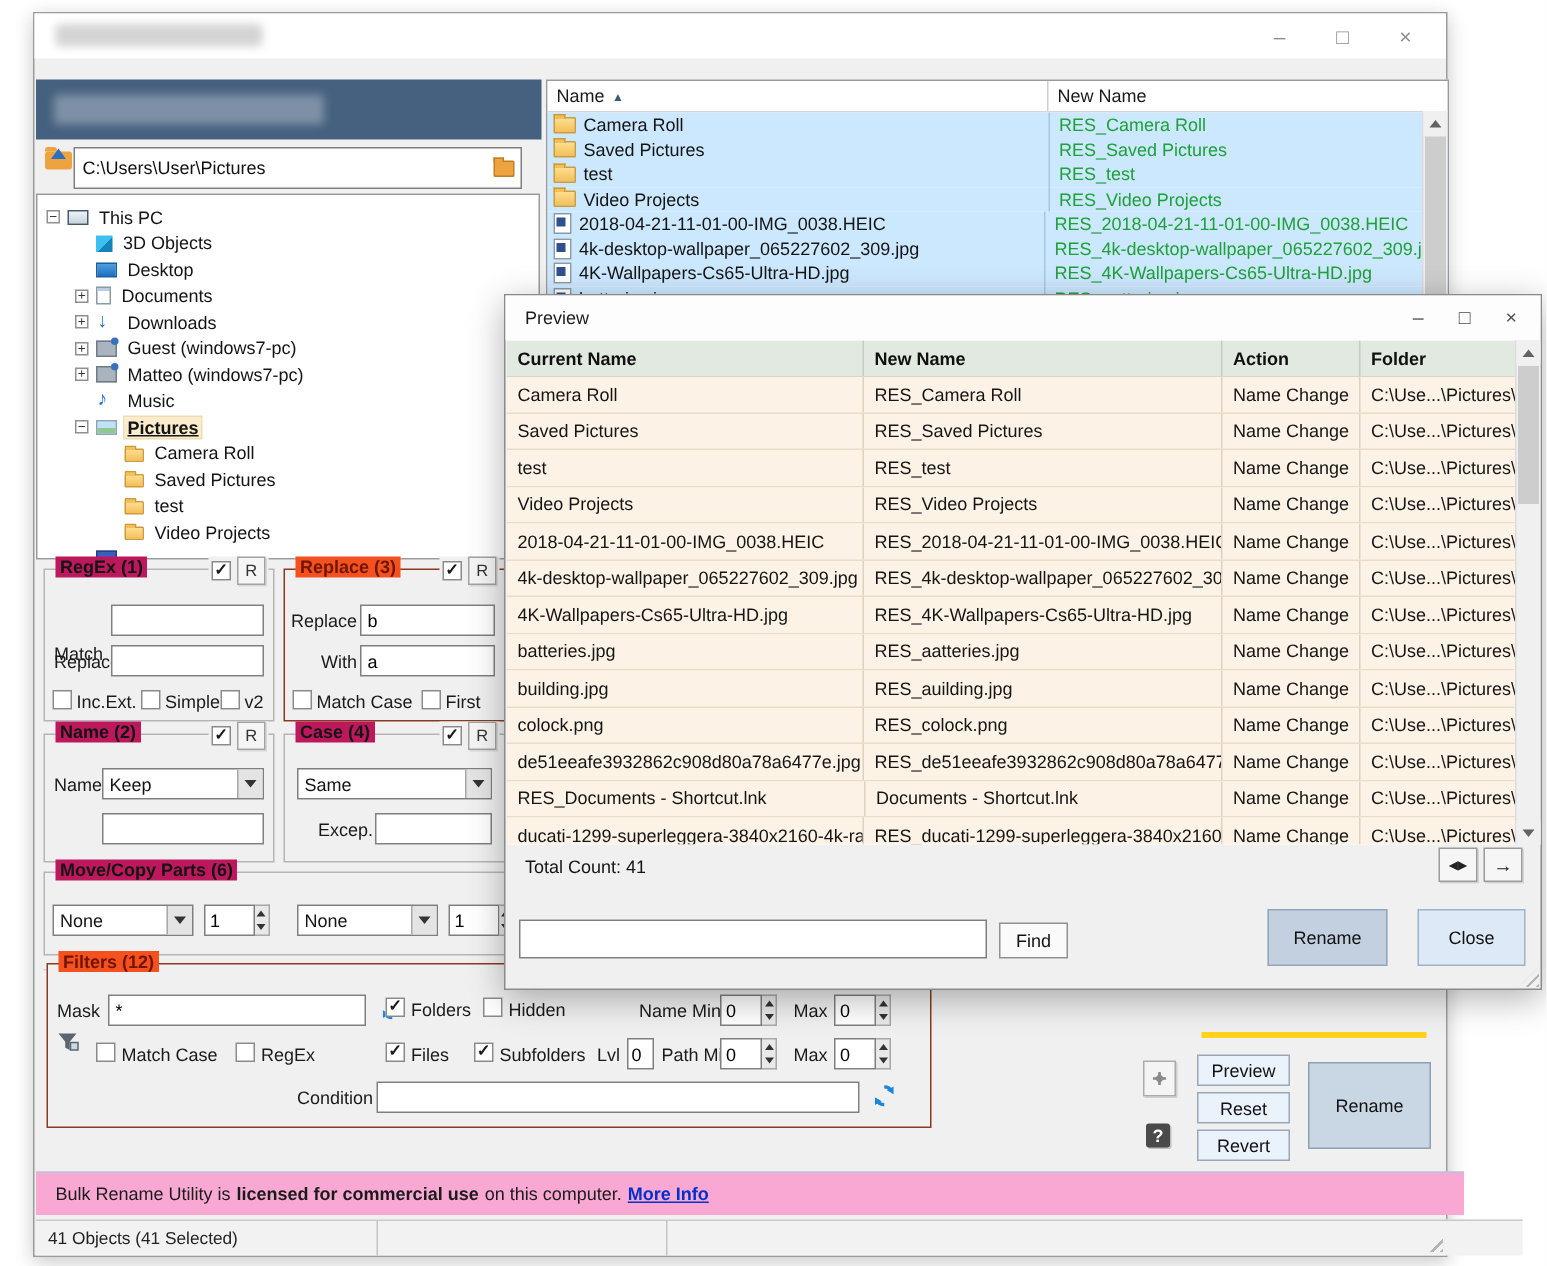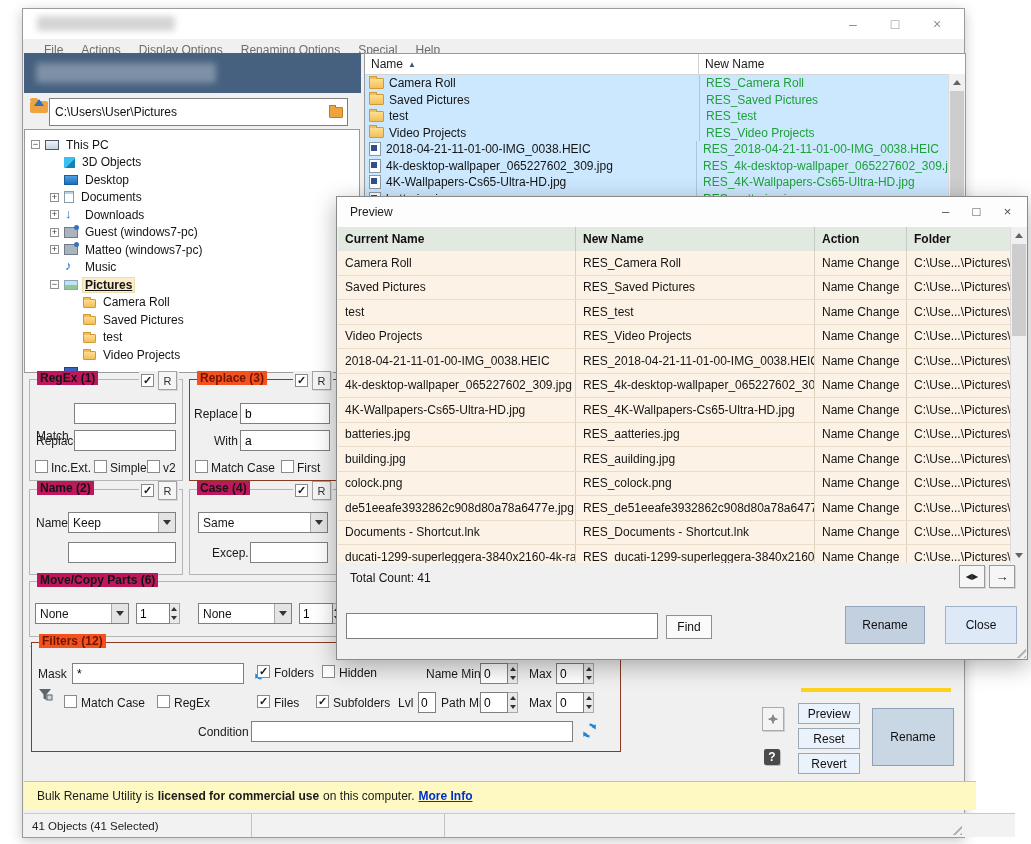--- a/index.html
+++ b/index.html
@@ -94,21 +94,21 @@
   .spin-b .sd::after{content:"";border:3px solid transparent;border-top:4px solid #333;margin-top:2px;}
 
   .refresh svg{display:block;}
   .btn{display:flex;align-items:center;justify-content:center;border:1px solid #9ba7b4;background:#eaf2fb;color:#111;box-sizing:border-box;}
   .btn.big{background:#c9d6e3;border-color:#8ea0b4;}
   .tool-sq{position:absolute;width:20px;height:22px;border:1px solid #ababab;background:#f4f4f4;box-shadow:1px 1px 0 #cfcfcf;display:flex;align-items:center;justify-content:center;}
   .help-btn{position:absolute;width:16px;height:16px;background:#4a4a4a;color:#fff;font-weight:bold;display:flex;align-items:center;justify-content:center;border-radius:2px;box-shadow:1px 1px 0 #bdbdbd;}
   .grip{position:absolute;width:13px;height:13px;background:repeating-linear-gradient(135deg,transparent 0 3px,#b5b5b5 3px 4.5px);clip-path:polygon(100% 0,100% 100%,0 100%);}
 
   
-  .license{position:absolute;background:#fef9c3;border-top:1px solid #b4c4d6;display:flex;align-items:center;padding-left:13px;color:#1b1b1b;}
+  .license{position:absolute;background:#f9a8d4;border-top:1px solid #b4c4d6;display:flex;align-items:center;padding-left:13px;color:#1b1b1b;}
   .license b{font-weight:bold;}
   .license a{color:#0030cc;font-weight:bold;text-decoration:underline;margin-left:4px;}
   .statusbar{position:absolute;background:#f2f2f2;border-top:1px solid #c9c9c9;display:flex;font-size:11.5px;color:#222;}
   .st-sec{border-right:1px solid #c4c4c4;display:flex;align-items:center;padding-left:8px;box-sizing:border-box;height:100%;}
 
   
   .dialog{position:absolute;background:#f0f0f0;border:1px solid #8a8a8a;box-shadow:0 6px 22px rgba(0,0,0,.3);z-index:10;}
   .dlg-titlebar{position:absolute;left:0;top:0;right:0;height:30px;background:#fdfdfd;display:flex;align-items:center;}
   .dlg-title{padding-left:13px;color:#1c1c1c;}
   .dlg-controls{position:absolute;right:4px;top:2px;display:flex;}
@@ -131,28 +131,20 @@
 
     <div class="titlebar">
       <div class="abs blurblob" style="left:14px;top:7px;width:138px;height:15px;background:#d4d4d4;"></div>
       <div class="win-controls">
         <span class="wc">–</span>
         <span class="wc">□</span>
         <span class="wc">×</span>
       </div>
     </div>
 
-    <div class="menubar">
-      <span class="menu-item">File</span>
-      <span class="menu-item">Actions</span>
-      <span class="menu-item">Display Options</span>
-      <span class="menu-item">Renaming Options</span>
-      <span class="menu-item">Special</span>
-      <span class="menu-item">Help</span>
-    </div>
 
     <div class="banner" style="left:1px;top:44px;width:337px;height:40px;">
       <div class="abs blurblob" style="left:12px;top:10px;width:180px;height:20px;background:rgba(255,255,255,.3);"></div>
     </div>
 
     <span class="up-icon" style="left:7px;top:92px;"></span>
     <div class="pathbox" style="left:26px;top:89px;width:297px;height:26px;">
       <input value="C:\Users\User\Pictures" style="">
       <span class="mini-folder"></span>
     </div>
@@ -566,22 +558,22 @@
             <span class="pvc w3">Name Change</span>
             <span class="pvc w4">C:\Use...\Pictures\</span>
           </div>
           <div class="pv-row">
             <span class="pvc w1">de51eeafe3932862c908d80a78a6477e.jpg</span>
             <span class="pvc w2">RES_de51eeafe3932862c908d80a78a6477e.jpg</span>
             <span class="pvc w3">Name Change</span>
             <span class="pvc w4">C:\Use...\Pictures\</span>
           </div>
           <div class="pv-row">
+            <span class="pvc w2">RES_Documents - Shortcut.lnk</span>
             <span class="pvc w1">Documents - Shortcut.lnk</span>
-            <span class="pvc w2">RES_Documents - Shortcut.lnk</span>
             <span class="pvc w3">Name Change</span>
             <span class="pvc w4">C:\Use...\Pictures\</span>
           </div>
           <div class="pv-row">
             <span class="pvc w1">ducati-1299-superleggera-3840x2160-4k-racing</span>
             <span class="pvc w2">RES_ducati-1299-superleggera-3840x2160-4k-racing</span>
             <span class="pvc w3">Name Change</span>
             <span class="pvc w4">C:\Use...\Pictures\</span>
           </div>
         </div>

